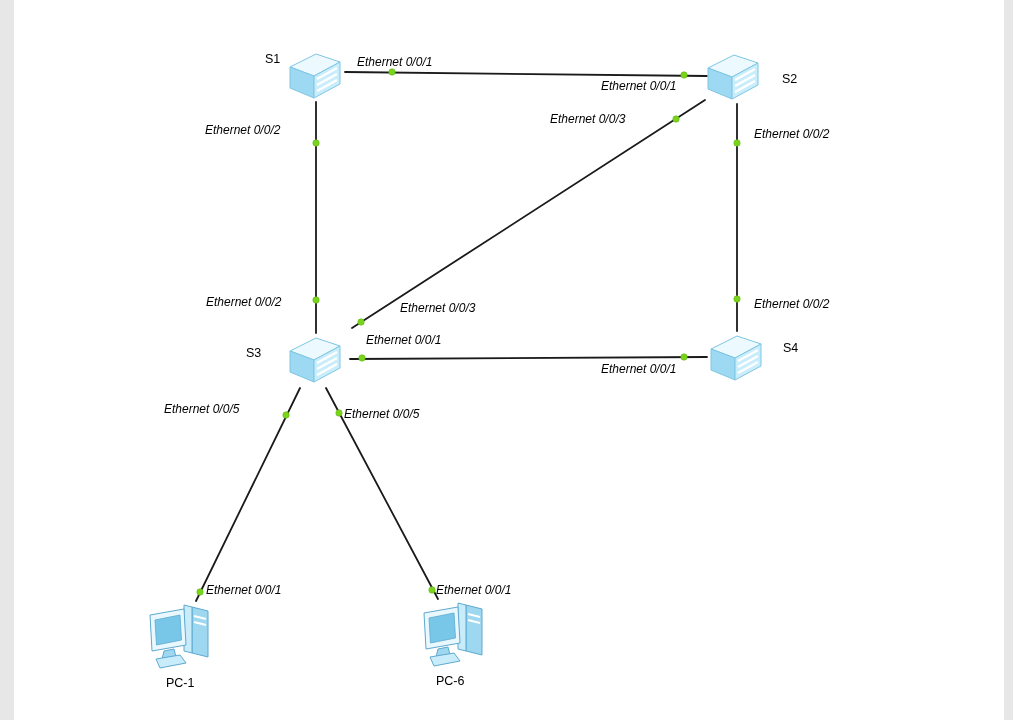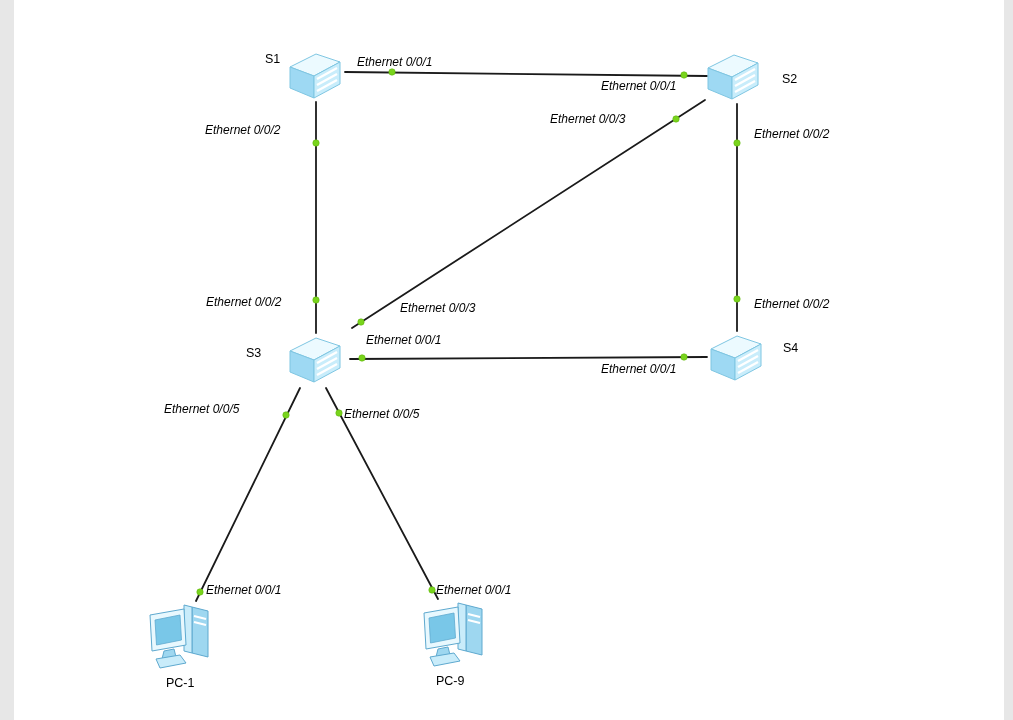--- a/index.html
+++ b/index.html
@@ -120,14 +120,14 @@
     <div class="node" style="left: 420px; top: 593px;"><svg width="72" height="82" viewBox="0 0 72 82">
     <polygon points="46,12 62,16 62,62 46,58" fill="#9ed7f0" stroke="#5ea9cf" stroke-width="1"></polygon>
     <polygon points="38,10 46,12 46,58 38,56" fill="#c9ecfa" stroke="#5ea9cf" stroke-width="1"></polygon>
     <line x1="48" y1="21" x2="60" y2="24" stroke="#ffffff" stroke-width="2"></line>
     <line x1="48" y1="27" x2="60" y2="30" stroke="#ffffff" stroke-width="2"></line>
     <polygon points="4,20 38,14 40,50 6,56" fill="#e8f8fe" stroke="#5ea9cf" stroke-width="1"></polygon>
     <polygon points="9,25 34,20 35.5,45 10.5,50" fill="#79c7e8" stroke="#5ea9cf" stroke-width="0.8"></polygon>
     <polygon points="18,56 28,54 30,62 16,64" fill="#9ed7f0" stroke="#5ea9cf" stroke-width="1"></polygon>
     <polygon points="10,64 34,60 40,68 14,73" fill="#c9ecfa" stroke="#5ea9cf" stroke-width="1"></polygon>
   </svg></div>
-    <div class="device-label" style="left: 436px; top: 674px;">PC-9</div>
+    <div class="device-label" style="left: 436px; top: 674px;">PC-6</div>
   </div>
 
 </body></html>

